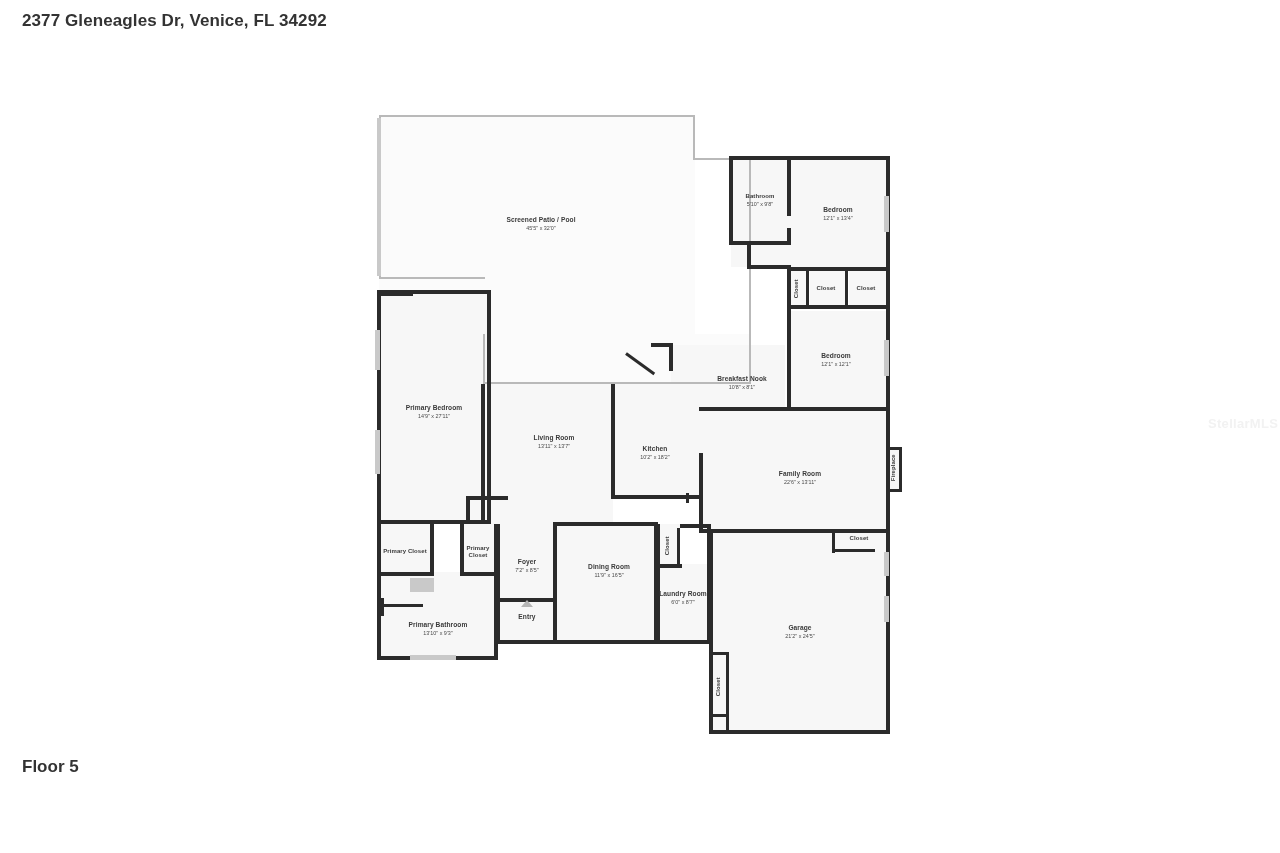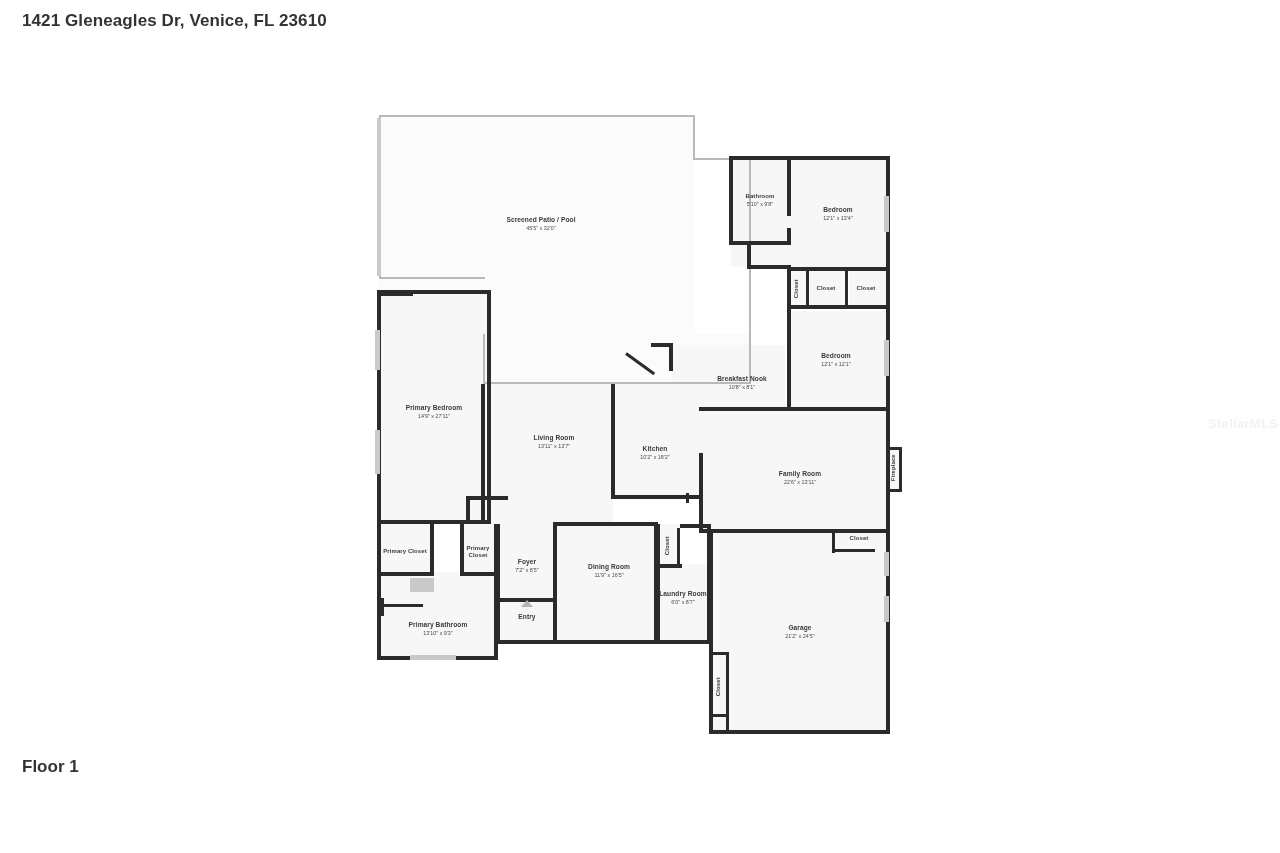--- a/index.html
+++ b/index.html
@@ -124,21 +124,21 @@
     border-left: 6px solid transparent;
     border-right: 6px solid transparent;
     border-bottom: 7px solid #b5b5b5;
   }
 </style>
 </head>
 <body>
 
 <div id="page">
 
-  <div class="page-title">1421 Gleneagles Dr, Venice, FL 23610</div>
+  <div class="page-title">2377 Gleneagles Dr, Venice, FL 34292</div>
 
   <div id="plan">
 
     <div class="room patio" style="left:379px; top:115px; width:316px; height:268px;"></div>
     <div class="room patio" style="left:483px; top:334px; width:268px; height:50px;"></div>
 
     <div class="room" style="left:731px; top:158px; width:58px; height:85px;"></div>
     <div class="room" style="left:731px; top:243px; width:58px; height:24px;"></div>
     <div class="room" style="left:789px; top:158px; width:99px; height:109px;"></div>
 
@@ -390,18 +390,18 @@
       <span class="nm">Closet</span>
     </div>
 
     <div class="entry-arrow" style="left:521px; top:600px;"></div>
     <div class="lbl" style="left:527px; top:613px;">
       <span class="nm">Entry</span>
     </div>
 
   </div>
 
-  <div class="floor-label">Floor 1</div>
+  <div class="floor-label">Floor 5</div>
 
   <div class="watermark">StellarMLS</div>
 
 
 </div>
 
 </body></html>

